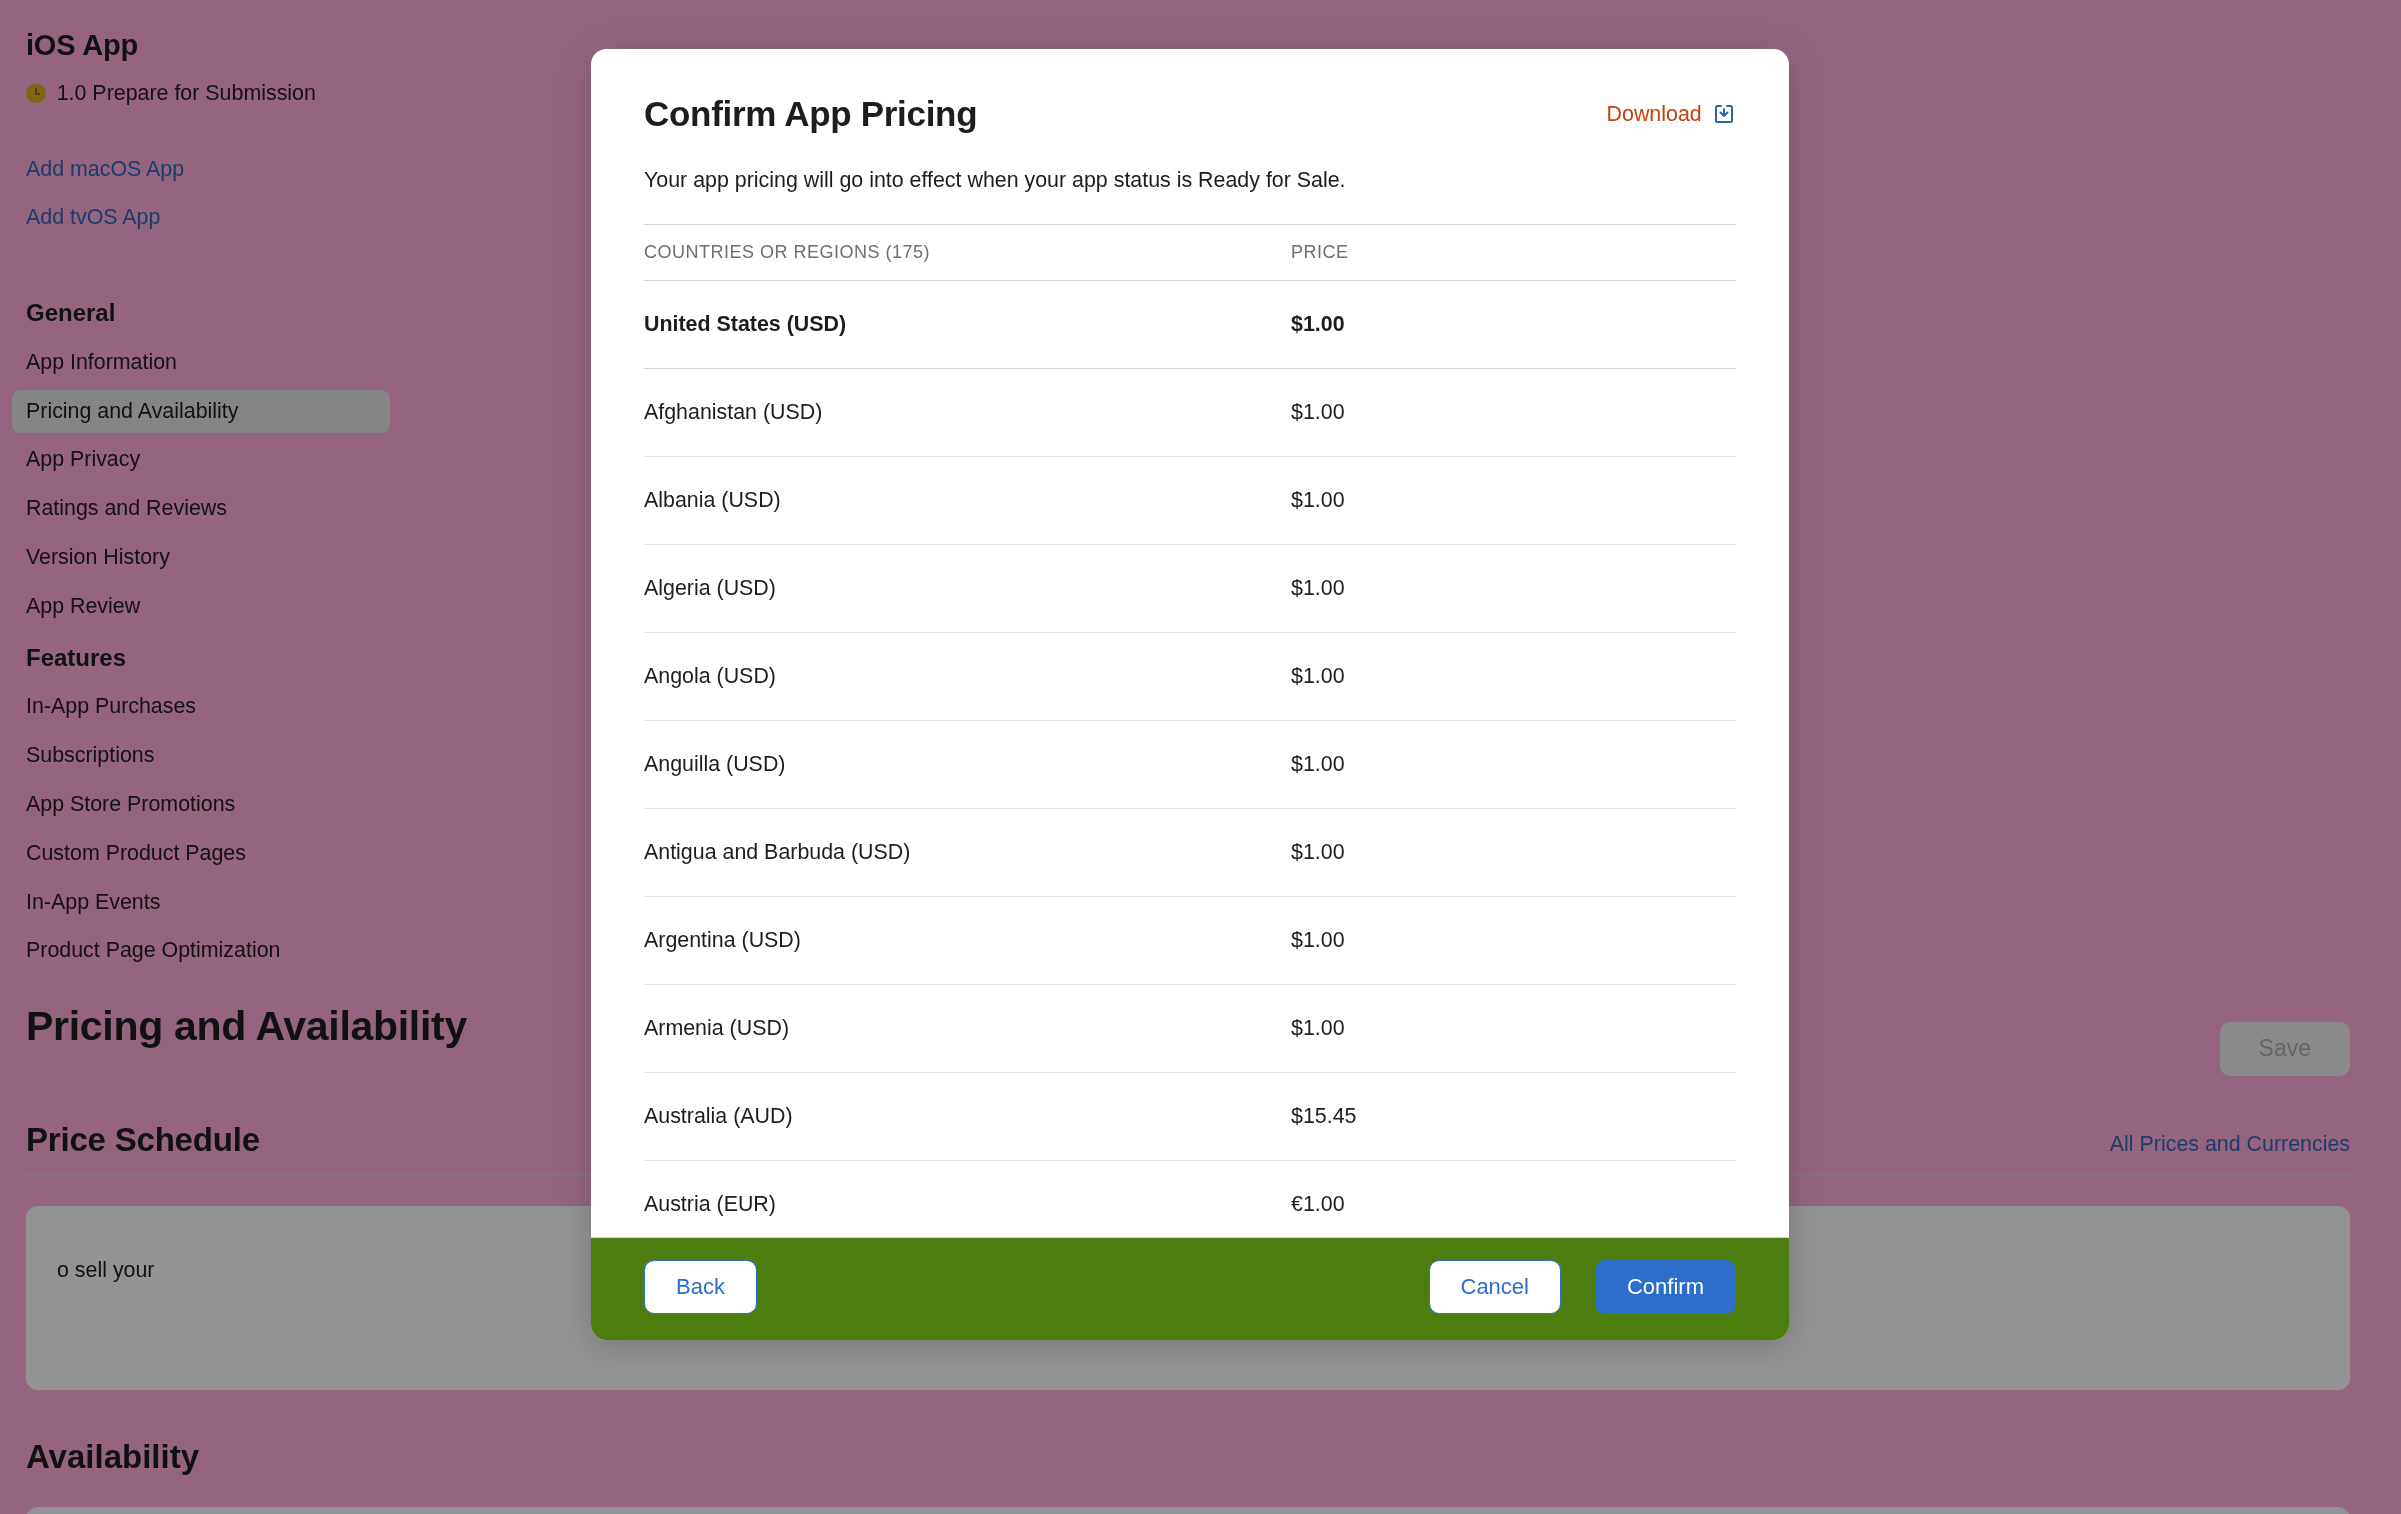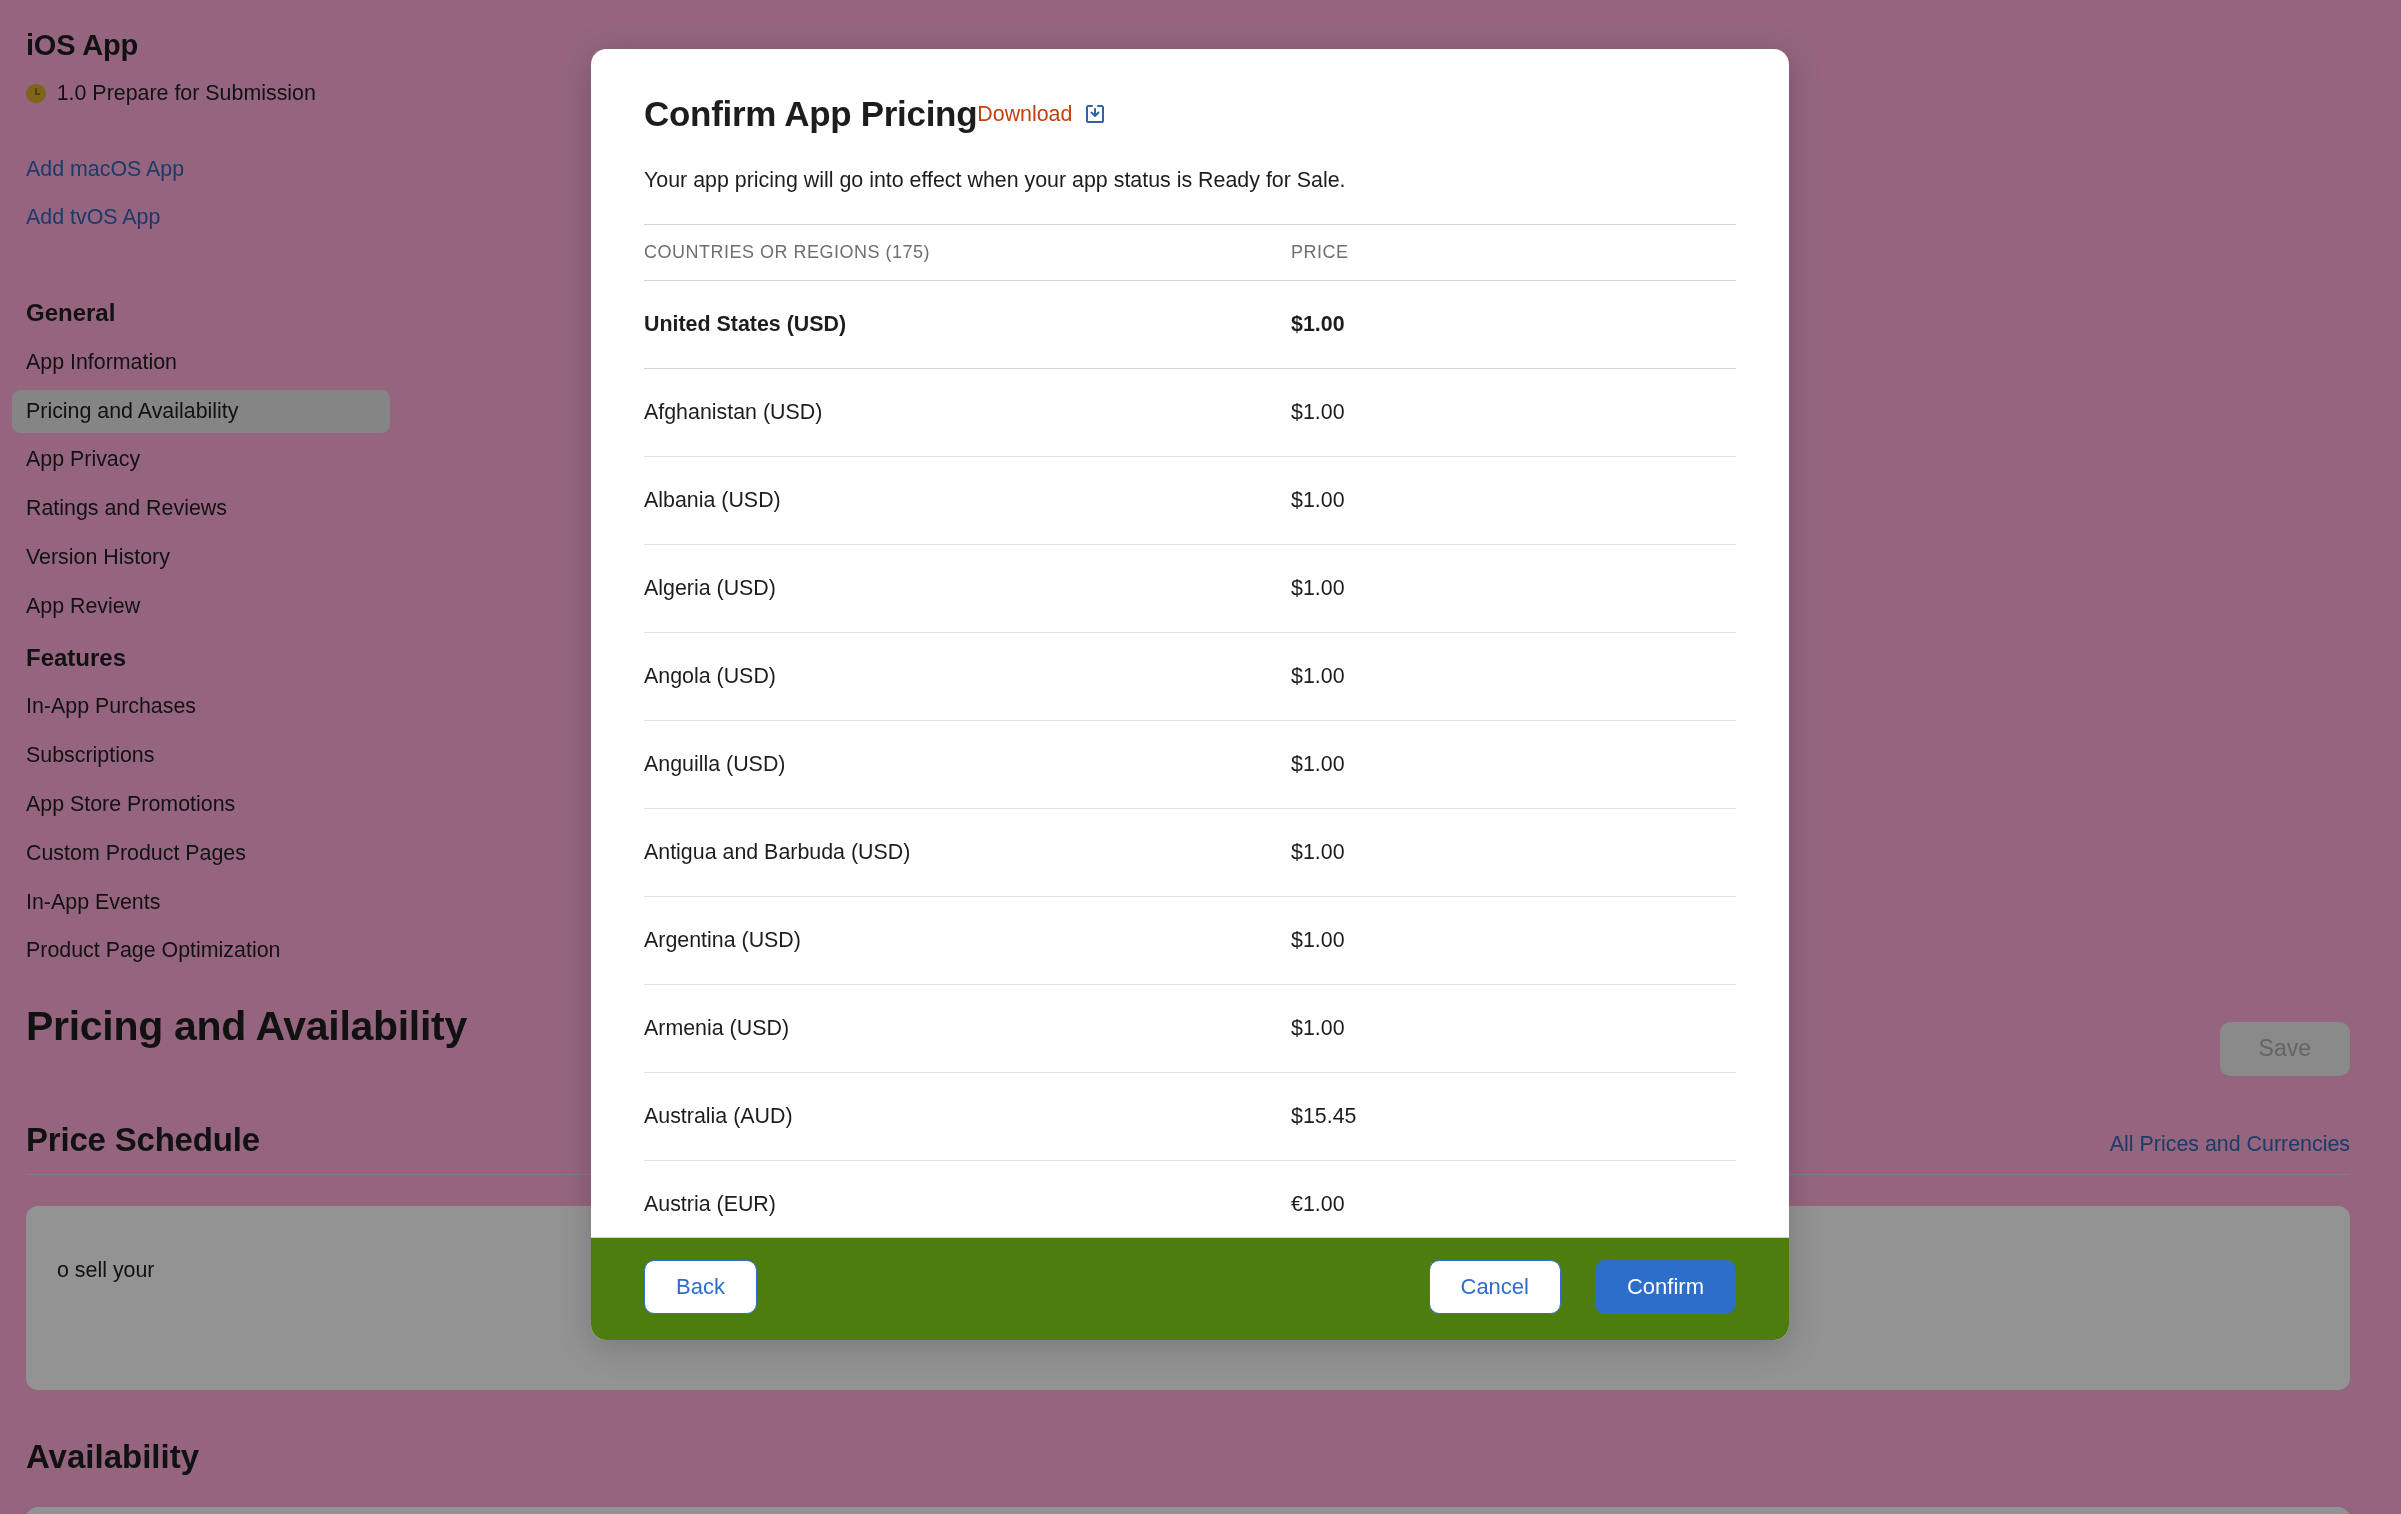--- a/index.html
+++ b/index.html
@@ -195,21 +195,21 @@
   .modal-body {
     padding: 45px 53px 0 53px;
     flex: 1;
     display: flex;
     flex-direction: column;
     min-height: 0;
   }
   .modal-titlerow {
     display: flex;
     align-items: center;
-    justify-content: flex-start;
+    justify-content: space-between;
   }
   .modal-title {
     font-size: 35px;
     font-weight: 700;
     color: #1d1d1f;
     letter-spacing: -0.3px;
   }
   .download-link {
     display: flex;
     align-items: center;

